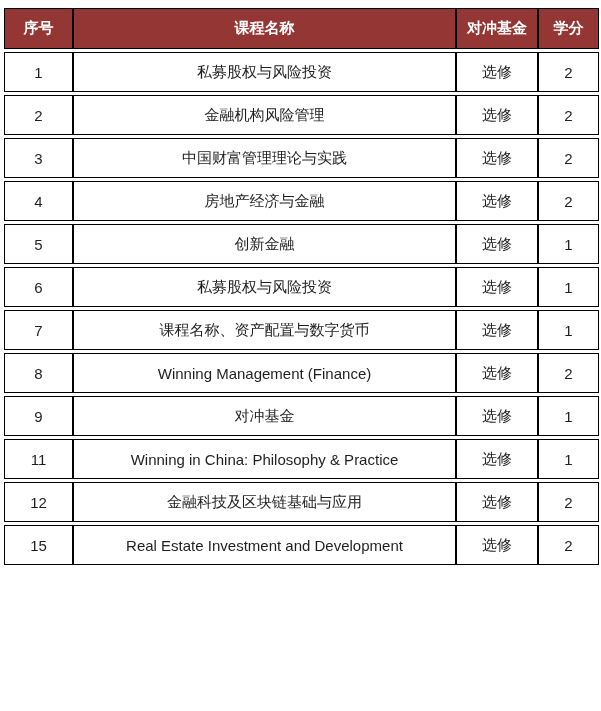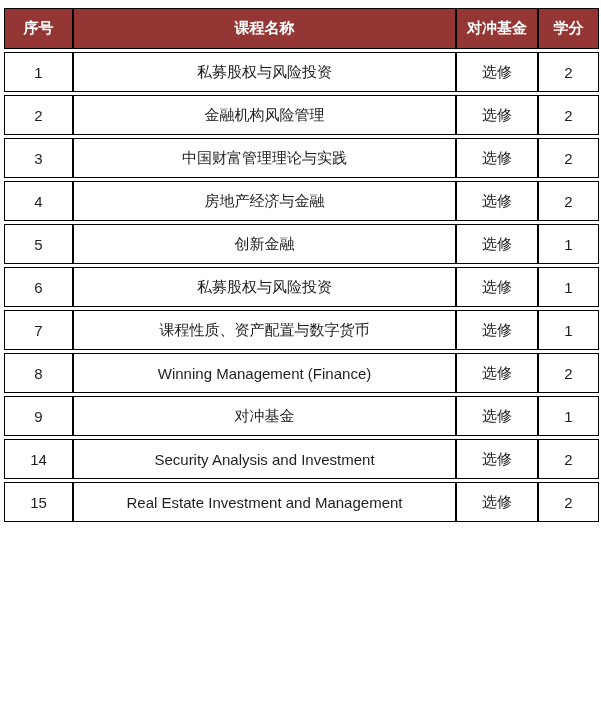--- a/index.html
+++ b/index.html
@@ -108,51 +108,57 @@
 
   <tr>
     <td>6</td>
     <td>私募股权与风险投资</td>
     <td>选修</td>
     <td>1</td>
   </tr>
 
   <tr>
     <td>7</td>
-    <td>课程性质、资产配置与数字货币</td>
+    <td>课程名称、资产配置与数字货币</td>
     <td>选修</td>
     <td>1</td>
   </tr>
 
   <tr>
     <td>8</td>
     <td>Winning Management (Finance)</td>
     <td>选修</td>
     <td>2</td>
   </tr>
 
   <tr>
     <td>9</td>
     <td>对冲基金</td>
     <td>选修</td>
     <td>1</td>
   </tr>
 
 
+  <tr>
+    <td>11</td>
+    <td>Winning in China: Philosophy &amp; Practice</td>
+    <td>选修</td>
+    <td>1</td>
+  </tr>
+
+  <tr>
+    <td>12</td>
+    <td>金融科技及区块链基础与应用</td>
+    <td>选修</td>
+    <td>2</td>
+  </tr>
 
 
 
   <tr>
-    <td>14</td>
-    <td>Security Analysis and Investment</td>
-    <td>选修</td>
-    <td>2</td>
-  </tr>
-
-  <tr>
     <td>15</td>
-    <td>Real Estate Investment and Management</td>
+    <td>Real Estate Investment and Development</td>
     <td>选修</td>
     <td>2</td>
   </tr>
 </tbody>
   </table>
 </div>
 
 </body></html>

